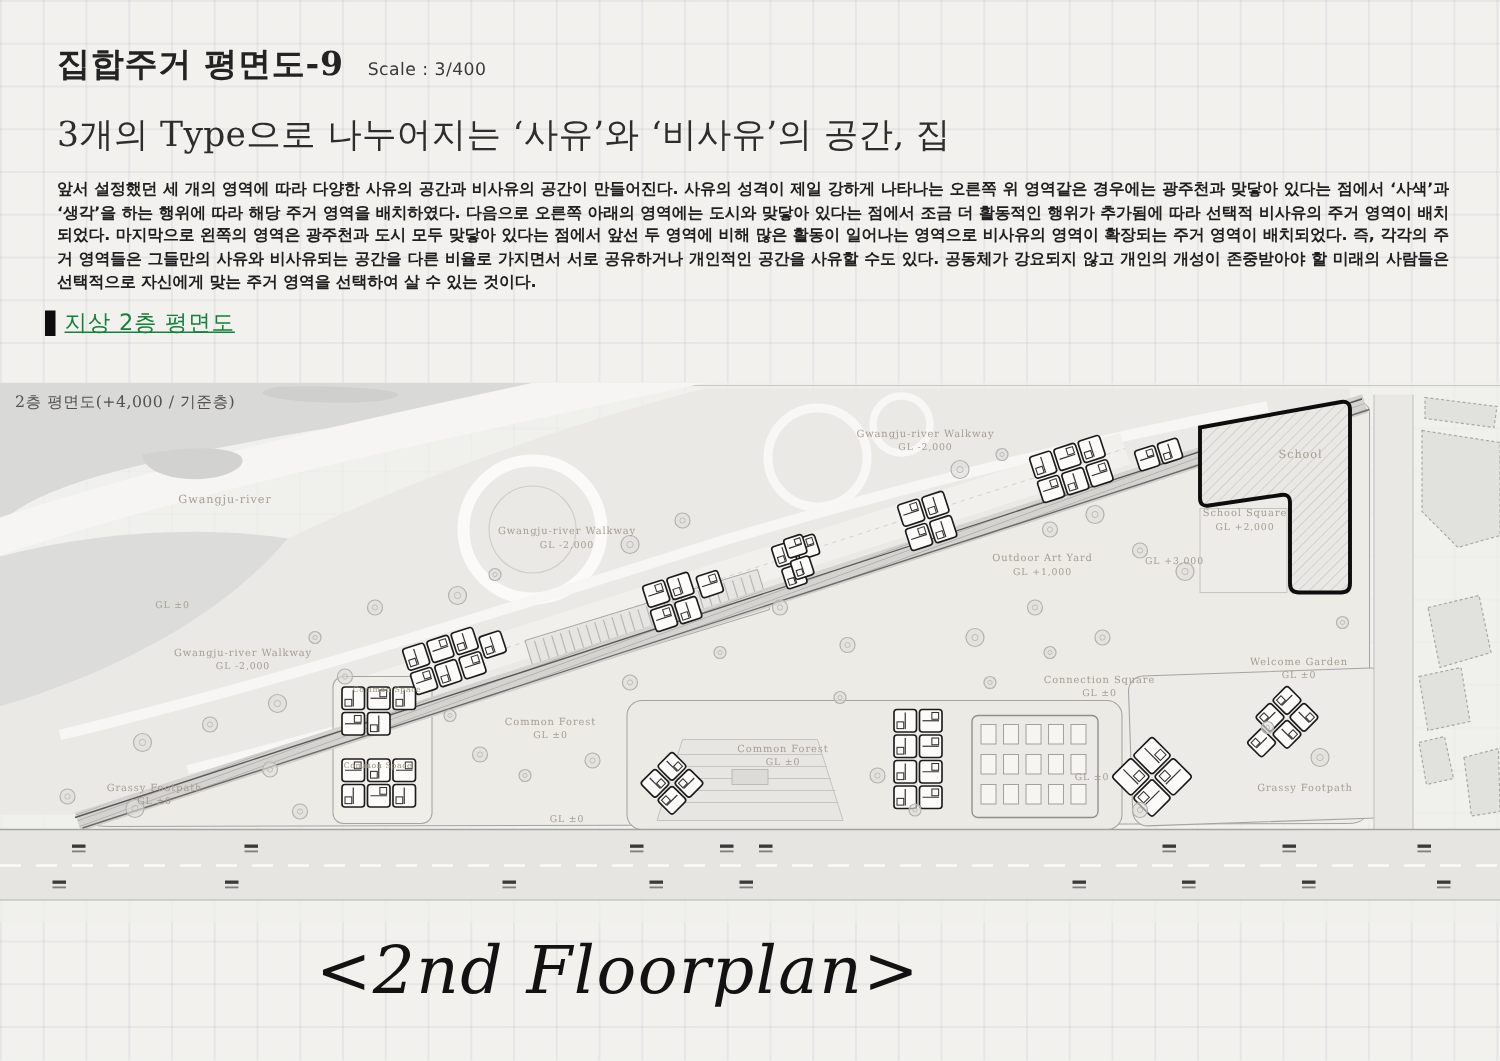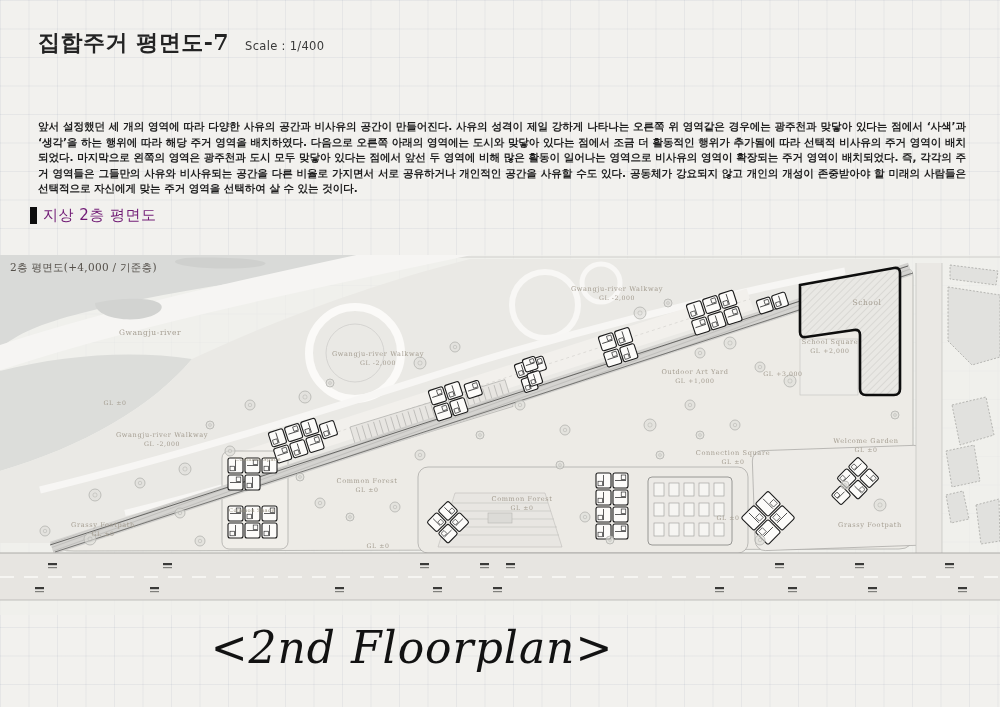--- a/index.html
+++ b/index.html
@@ -19,43 +19,44 @@
   
   .hdr{position:absolute;left:38px;top:28px;display:flex;align-items:baseline;}
   .hdr-title{font-family:"DejaVu Serif","Liberation Serif",serif;font-size:22px;font-weight:600;color:#232323;letter-spacing:0.5px;}
   .hdr-scale{font-size:11.5px;color:#3a3a3a;margin-left:16px;letter-spacing:0.3px;}
   .subtitle{position:absolute;left:38px;top:74px;font-family:"DejaVu Serif","Liberation Serif",serif;
     font-size:23px;font-weight:400;color:#2d2d2d;letter-spacing:0.2px;}
   .bodytext{position:absolute;left:38px;top:119px;width:928px;
     font-size:10.6px;line-height:15.6px;color:#1f1f1f;text-align:justify;letter-spacing:-0.1px;font-weight:bold;}
   .section{position:absolute;left:30px;top:206px;display:flex;align-items:center;}
   .section-bar{width:7px;height:17px;background:#0d0d0d;margin-right:6px;}
-  .section-label{font-size:15px;color:#701a75;letter-spacing:0.5px;}
+  .section-label{font-size:15px;color:#15803d;letter-spacing:0.5px;text-decoration:underline;}
 
   
   .plan{position:absolute;left:0;top:255px;width:876px;height:360px;}
   .plan svg{display:block;}
   text.lbl{font-family:"DejaVu Serif","Liberation Serif",serif;fill:#a59e92;letter-spacing:0.6px;}
   text.lbl-sm{font-family:"DejaVu Serif","Liberation Serif",serif;fill:#97917f;letter-spacing:0.4px;}
   text.plan-title{font-family:"DejaVu Serif","Liberation Serif",serif;fill:#55504a;letter-spacing:0.3px;}
 
   
   .caption{position:absolute;left:0;top:622px;width:824px;text-align:center;
     font-family:"DejaVu Serif","Liberation Serif",serif;font-style:italic;
     font-size:44px;color:#121212;letter-spacing:1px;}
 </style>
 </head>
 <body>
 
 <div class="sheet">
 
   <div class="hdr">
-    <span class="hdr-title">집합주거 평면도-7</span>
-    <span class="hdr-scale">Scale : 1/400</span>
+    <span class="hdr-title">집합주거 평면도-9</span>
+    <span class="hdr-scale">Scale : 3/400</span>
   </div>
+  <div class="subtitle">3개의 Type으로 나누어지는 ‘사유’와 ‘비사유’의 공간, 집</div>
   <div class="bodytext">앞서 설정했던 세 개의 영역에 따라 다양한 사유의 공간과 비사유의 공간이 만들어진다. 사유의 성격이 제일 강하게 나타나는 오른쪽 위 영역같은 경우에는 광주천과 맞닿아 있다는 점에서 ‘사색’과 ‘생각’을 하는 행위에 따라 해당 주거 영역을 배치하였다. 다음으로 오른쪽 아래의 영역에는 도시와 맞닿아 있다는 점에서 조금 더 활동적인 행위가 추가됨에 따라 선택적 비사유의 주거 영역이 배치되었다. 마지막으로 왼쪽의 영역은 광주천과 도시 모두 맞닿아 있다는 점에서 앞선 두 영역에 비해 많은 활동이 일어나는 영역으로 비사유의 영역이 확장되는 주거 영역이 배치되었다. 즉, 각각의 주거 영역들은 그들만의 사유와 비사유되는 공간을 다른 비율로 가지면서 서로 공유하거나 개인적인 공간을 사유할 수도 있다. 공동체가 강요되지 않고 개인의 개성이 존중받아야 할 미래의 사람들은 선택적으로 자신에게 맞는 주거 영역을 선택하여 살 수 있는 것이다.</div>
   <div class="section">
     <span class="section-bar"></span>
     <span class="section-label">지상 2층 평면도</span>
   </div>
 
   <div class="plan">
     <svg width="1000" height="360" viewBox="0 0 1000 360">
       <defs>
         <pattern id="hatch" width="5" height="5" patternTransform="rotate(45)" patternUnits="userSpaceOnUse">

